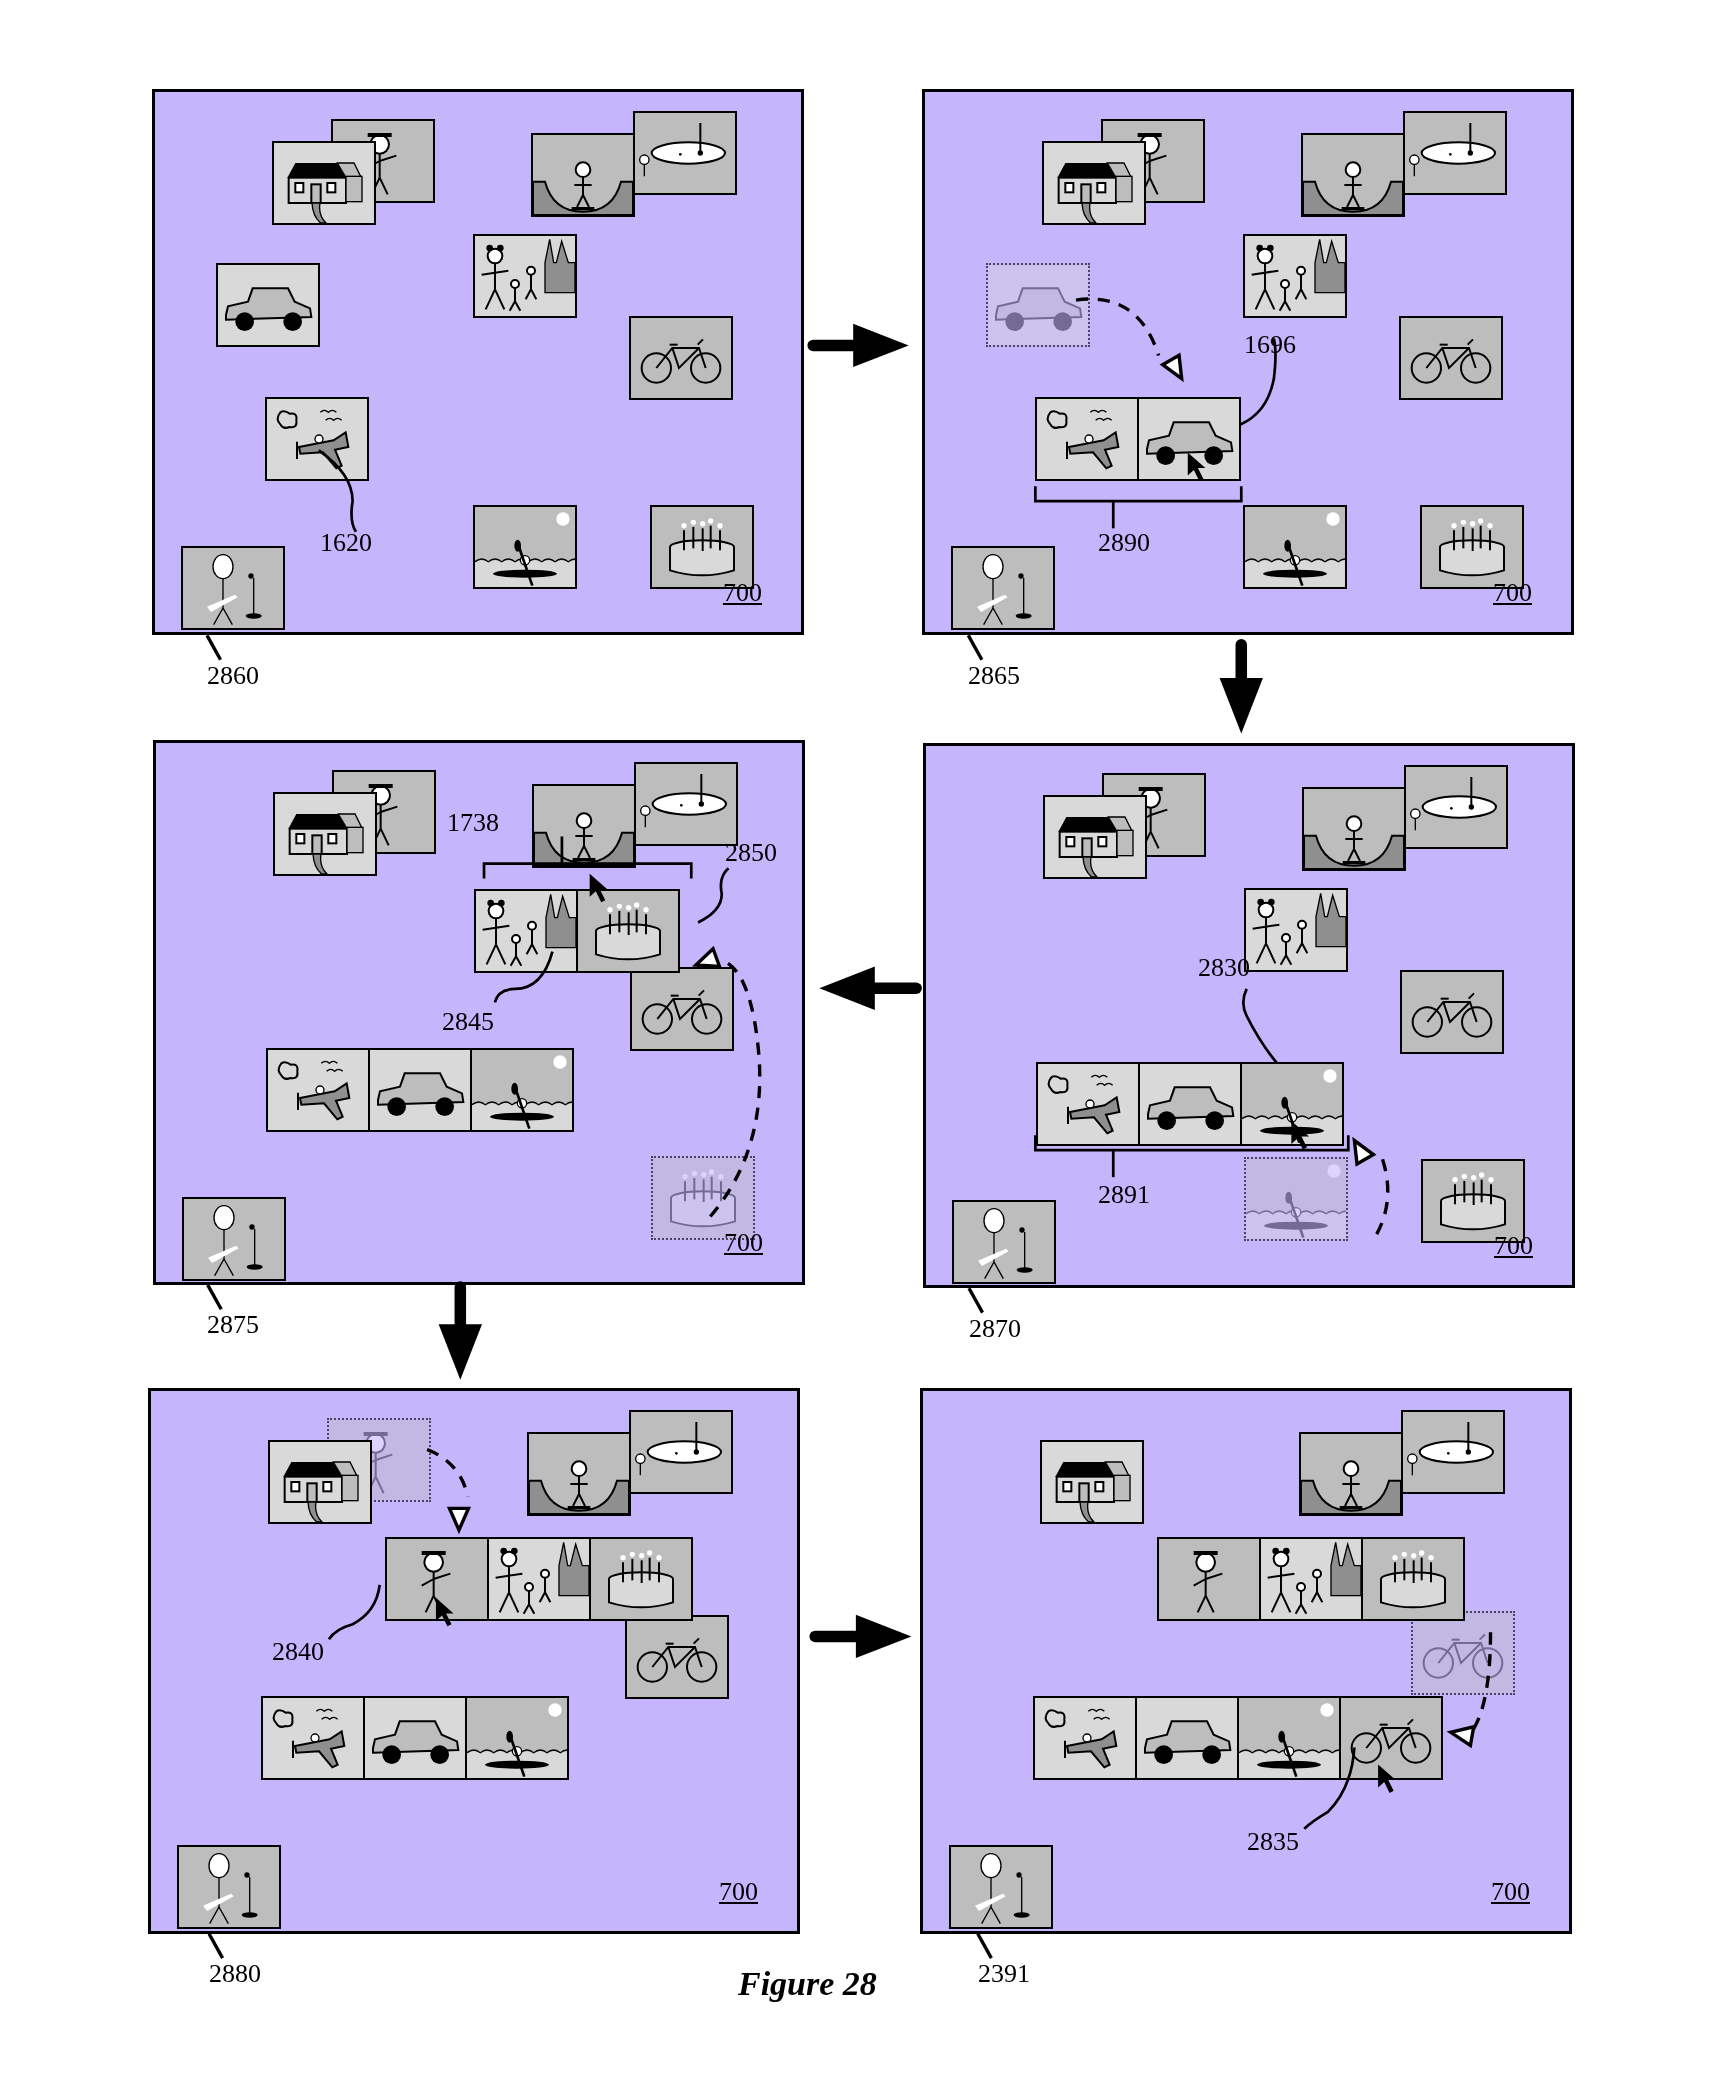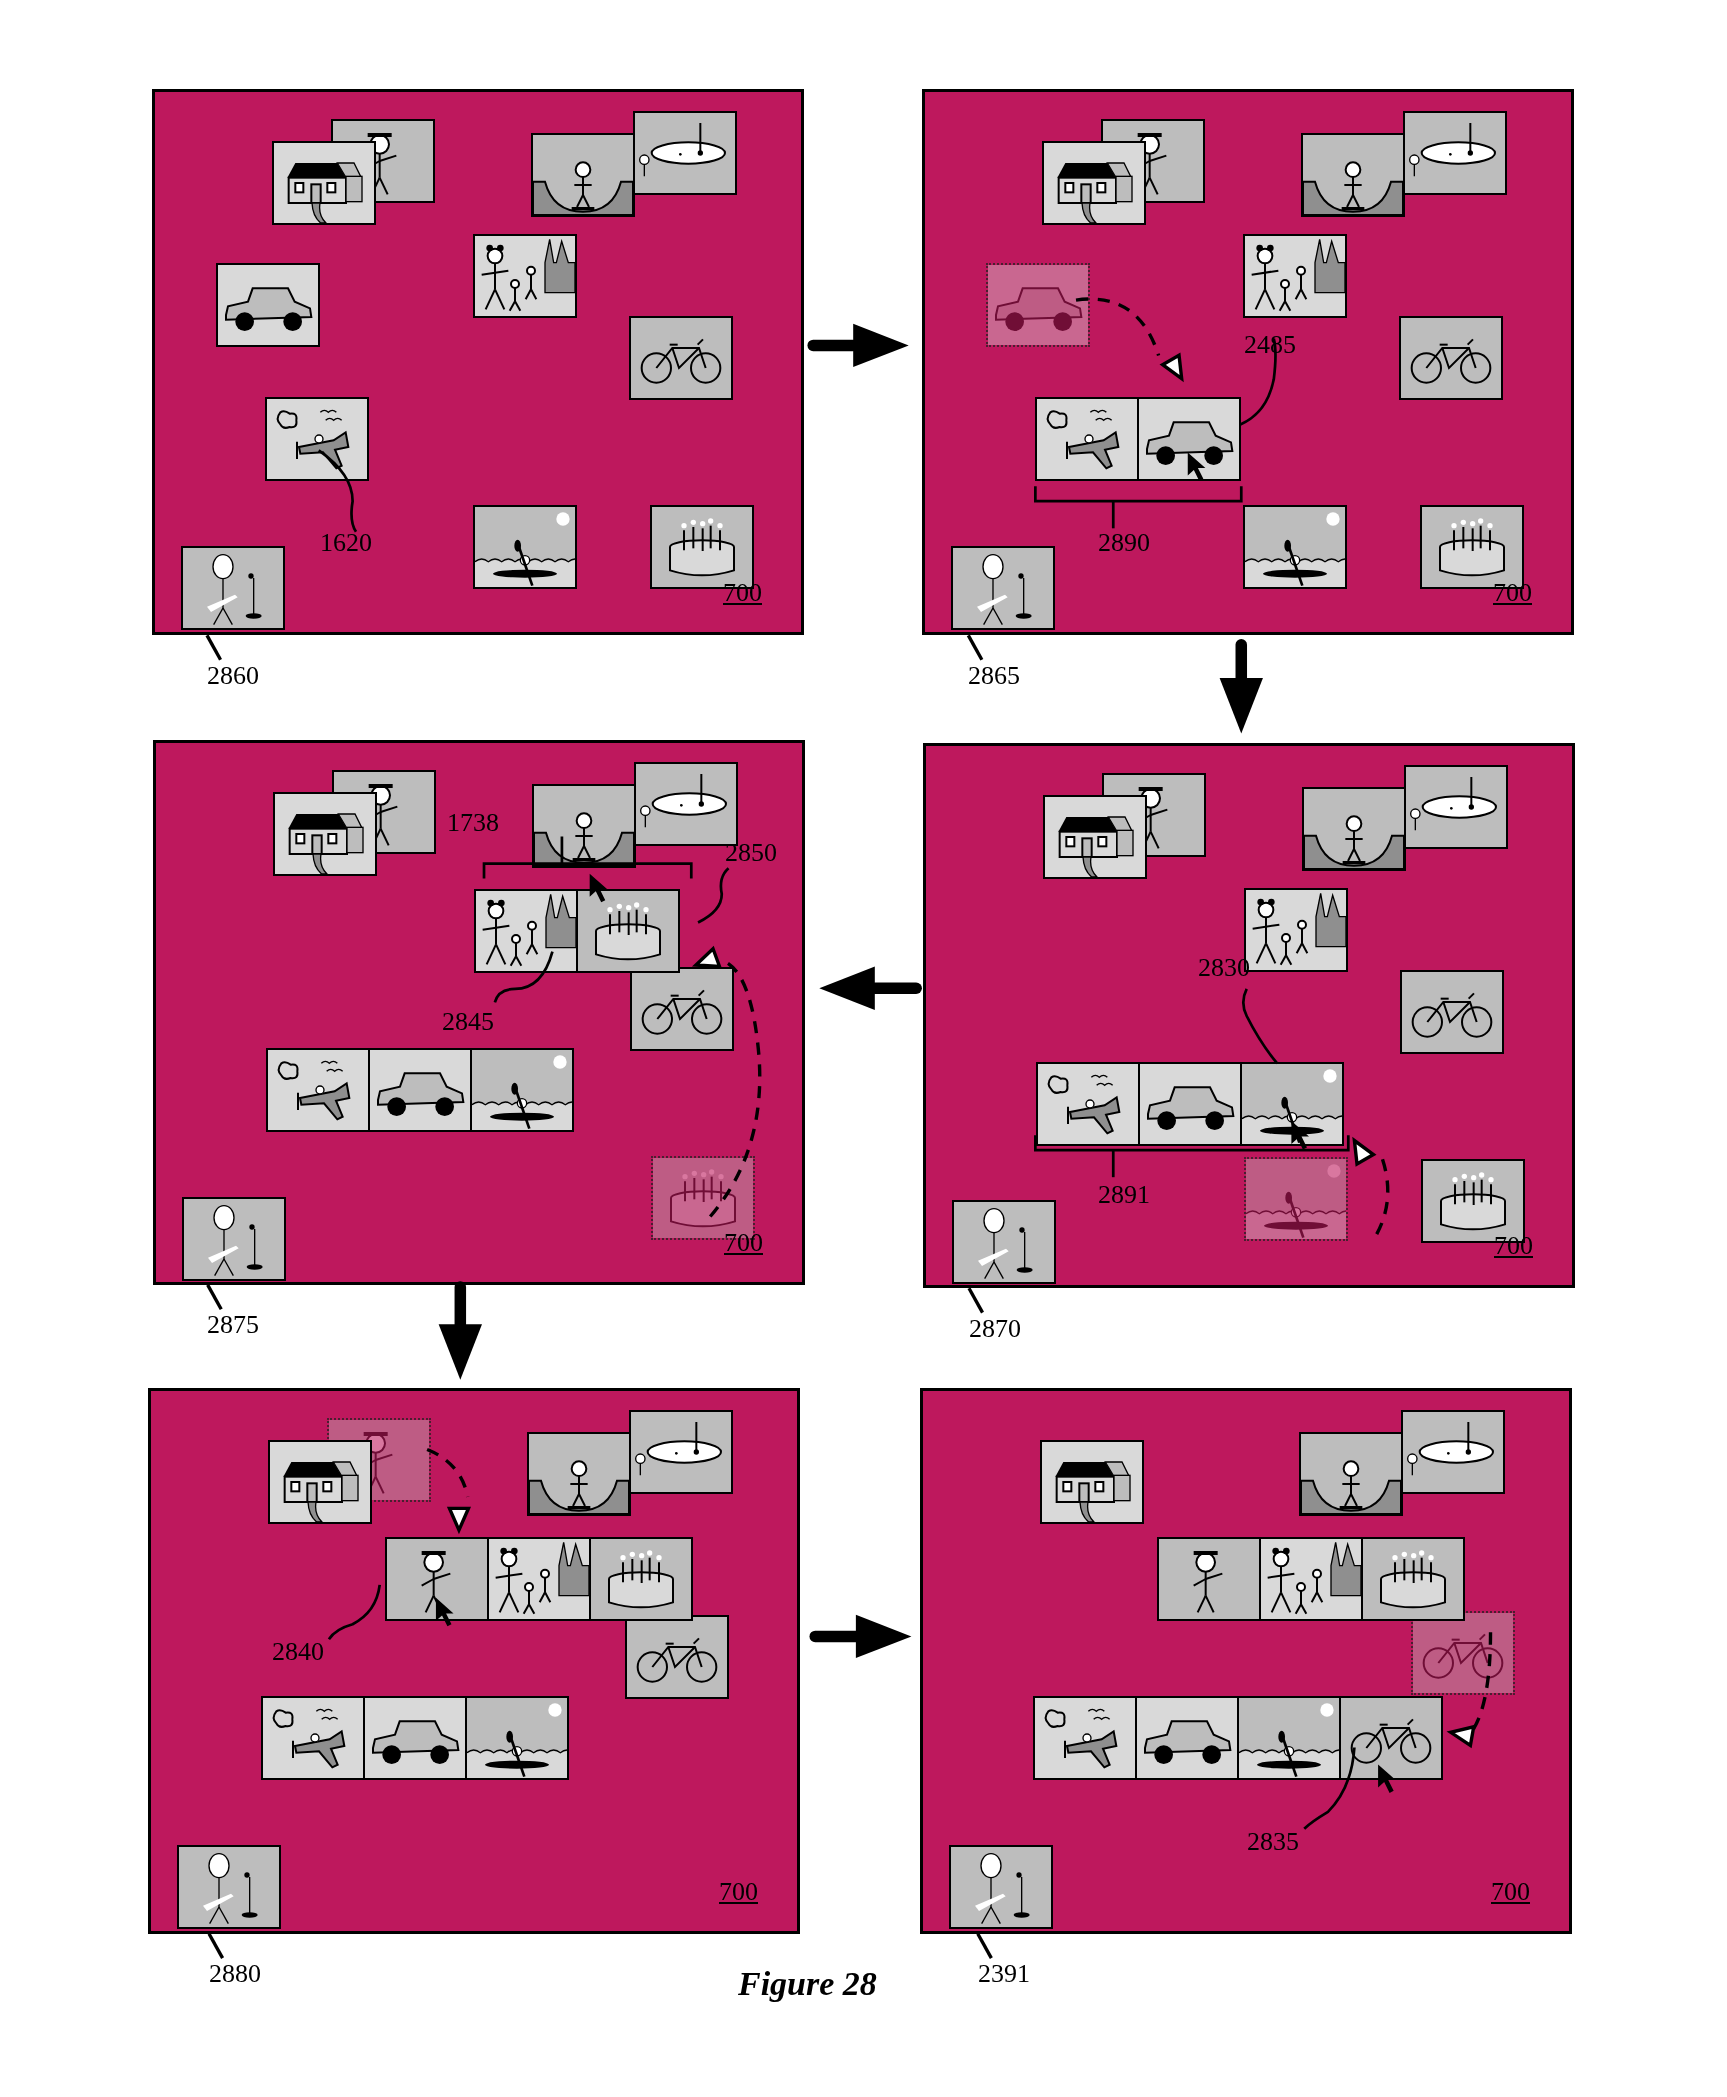--- a/index.html
+++ b/index.html
@@ -1,18 +1,18 @@
 <!DOCTYPE html>
 <html style="font-size:11px"><head>
 <meta charset="utf-8">
 <style>
   html, body { margin: 0; padding: 0; background: #ffffff; }
   body { width: 1728px; height: 2097px; position: relative; overflow: hidden;
          font-family: "Liberation Serif", "DejaVu Serif", serif; color: #000; }
-  .panel { position: absolute; border: 3.4px solid #000; background: #be185d; box-sizing: border-box; }
+  .panel { position: absolute; border: 3.4px solid #000; background: #c4b5fd; box-sizing: border-box; }
   .ref { position: absolute; font-size: 26px; line-height: 1; white-space: nowrap; }
   .app-label { position: absolute; font-size: 26px; text-decoration: underline; line-height: 1; }
   .thumb { position: absolute; width: 104px; height: 84px; box-sizing: border-box;
            border: 2px solid #000; overflow: hidden; }
   .thumb.ghost { border: 2px dotted #222; opacity: 0.75; }
   .thumb svg { width: 100%; height: 100%; display: block; }
   .strip { position: absolute; height: 84px; display: flex; box-sizing: border-box; }
   .strip .cell { position: relative; width: 104px; height: 84px; box-sizing: border-box;
                  border: 2px solid #000; margin-left: -2px; overflow: hidden; }
   .strip .cell:first-child { margin-left: 0; }
@@ -1046,21 +1046,21 @@
   </svg>
 <div class="caption">Figure 28</div>
 
 <div class="ref" style="left: 207px; top: 663px;">2860</div>
 <div class="ref" style="left: 968px; top: 663px;">2865</div>
 <div class="ref" style="left: 969px; top: 1316px;">2870</div>
 <div class="ref" style="left: 207px; top: 1312px;">2875</div>
 <div class="ref" style="left: 209px; top: 1961px;">2880</div>
 <div class="ref" style="left: 978px; top: 1961px;">2391</div>
 <div class="ref" style="left: 320px; top: 530px;">1620</div>
-<div class="ref" style="left: 1244px; top: 332px;">2485</div>
+<div class="ref" style="left: 1244px; top: 332px;">1696</div>
 <div class="ref" style="left: 1098px; top: 530px;">2890</div>
 <div class="ref" style="left: 1198px; top: 955px;">2830</div>
 <div class="ref" style="left: 1098px; top: 1182px;">2891</div>
 <div class="ref" style="left: 447px; top: 810px;">1738</div>
 <div class="ref" style="left: 725px; top: 840px;">2850</div>
 <div class="ref" style="left: 442px; top: 1009px;">2845</div>
 <div class="ref" style="left: 272px; top: 1639px;">2840</div>
 <div class="ref" style="left: 1247px; top: 1829px;">2835</div>
 
 

